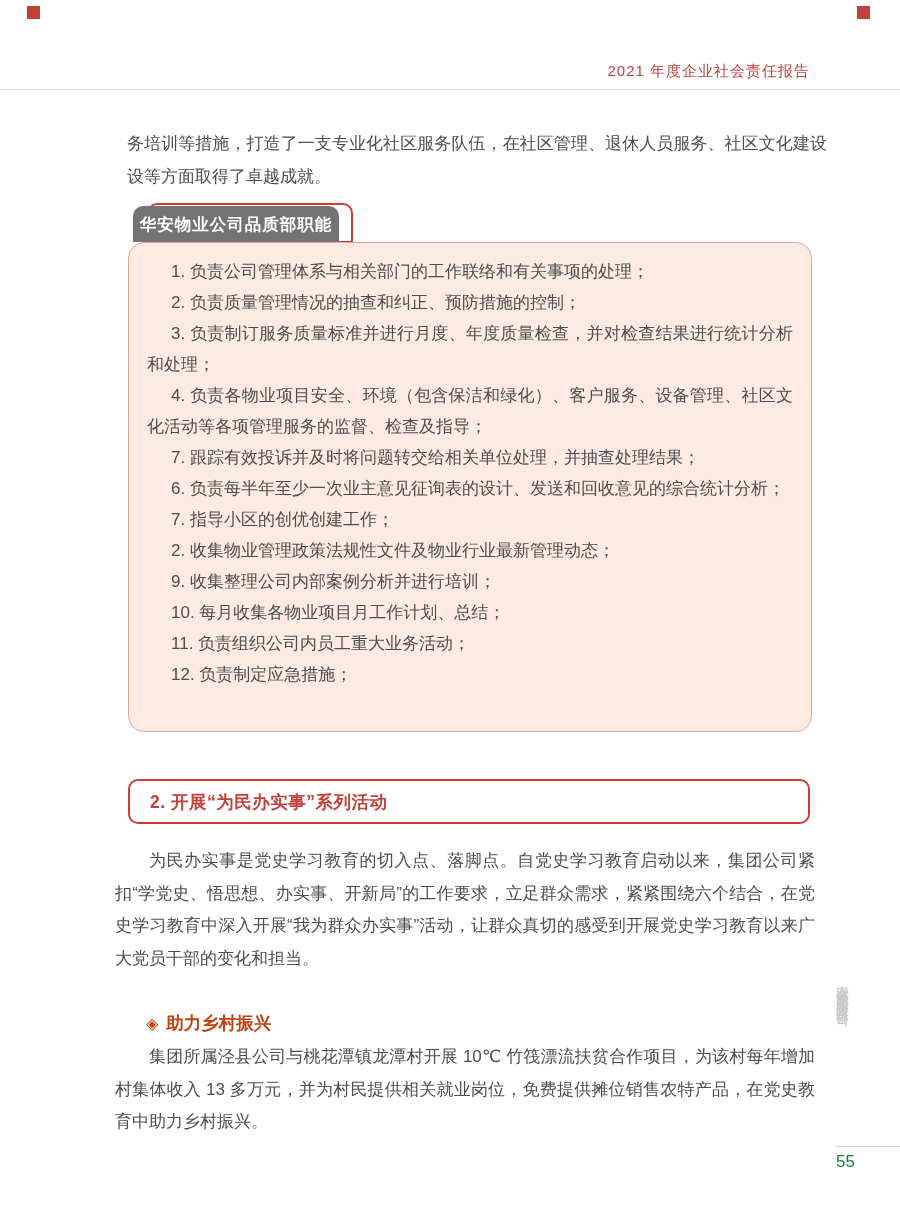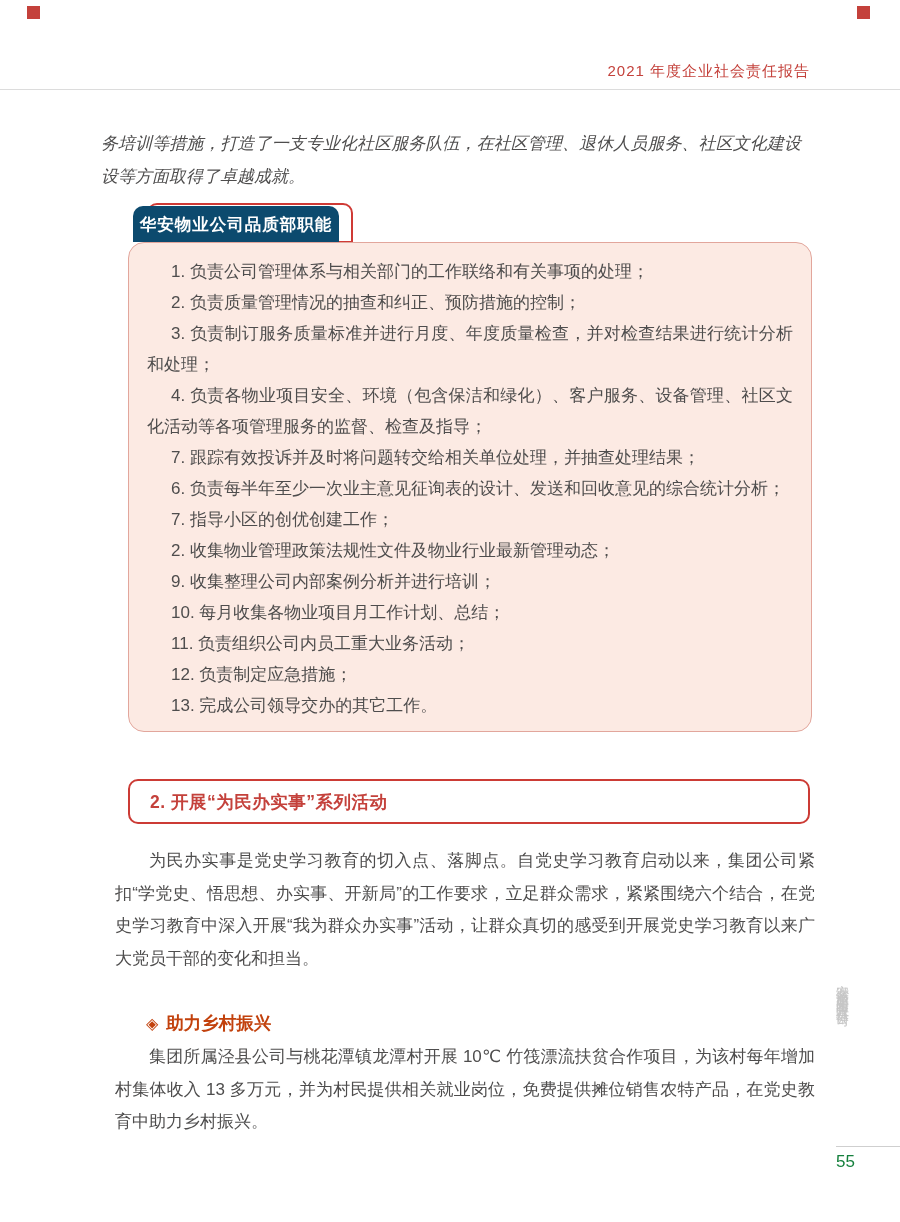--- a/index.html
+++ b/index.html
@@ -7,25 +7,25 @@
   .page{position:relative;width:900px;height:1222px;background:#ffffff;overflow:hidden;}
 
   .corner-sq{position:absolute;top:6px;width:13px;height:13px;background:#c4413b;}
   .corner-sq.left{left:27px;}
   .corner-sq.right{left:857px;}
 
   .header-title{position:absolute;top:62px;right:90px;color:#c4413b;font-size:15px;letter-spacing:1px;}
   .divider{position:absolute;top:89px;left:0;width:900px;height:1px;background:#dcdcdc;}
 
   .body-text{color:#4e4d4d;font-size:17px;line-height:33px;text-align:justify;}
-  .para1{position:absolute;left:101px;top:127px;width:700px;font-style:italic;}
+  .para1{position:absolute;left:127px;top:127px;width:700px;}
 
   .tab-outline{position:absolute;left:147px;top:203px;width:206px;height:40px;
     border:2px solid #cf3a35;border-radius:10px 10px 0 0;box-sizing:border-box;z-index:1;background:transparent;}
-  .tab{position:absolute;left:133px;top:206px;width:206px;height:36px;background:#0c4a6e;
+  .tab{position:absolute;left:133px;top:206px;width:206px;height:36px;background:#737373;
     border-radius:10px 10px 0 0;color:#ffffff;font-weight:bold;font-size:16.5px;line-height:37px;
     text-align:center;letter-spacing:1px;z-index:3;}
 
   .panel{position:absolute;left:128px;top:242px;width:684px;height:490px;background:#fceae3;
     border:1px solid #e2a69c;border-radius:16px;box-sizing:border-box;z-index:2;
     padding:13px 18px 16px 18px;}
   .panel p{margin:0;color:#4e4d4d;font-size:17px;line-height:31px;text-indent:24px;text-align:justify;}
 
   .section-box{position:absolute;left:128px;top:779px;width:682px;height:45px;background:#ffffff;
     border:2px solid #cc3b35;border-radius:10px;box-sizing:border-box;display:flex;align-items:center;
@@ -67,21 +67,20 @@
         <p>3. 负责制订服务质量标准并进行月度、年度质量检查，并对检查结果进行统计分析和处理；</p>
         <p>4. 负责各物业项目安全、环境（包含保洁和绿化）、客户服务、设备管理、社区文化活动等各项管理服务的监督、检查及指导；</p>
         <p>7. 跟踪有效投诉并及时将问题转交给相关单位处理，并抽查处理结果；</p>
         <p>6. 负责每半年至少一次业主意见征询表的设计、发送和回收意见的综合统计分析；</p>
         <p>7. 指导小区的创优创建工作；</p>
         <p>2. 收集物业管理政策法规性文件及物业行业最新管理动态；</p>
         <p>9. 收集整理公司内部案例分析并进行培训；</p>
         <p>10. 每月收集各物业项目月工作计划、总结；</p>
         <p>11. 负责组织公司内员工重大业务活动；</p>
         <p>12. 负责制定应急措施；</p>
-        <p>13. 完成公司领导交办的其它工作。</p>
       </div>
   </div>
 
   <div class="section-box">
     <span class="title">2. 开展“为民办实事”系列活动</span>
   </div>
 
   <div class="body-text para2">为民办实事是党史学习教育的切入点、落脚点。自党史学习教育启动以来，集团公司紧扣“学党史、悟思想、办实事、开新局”的工作要求，立足群众需求，紧紧围绕六个结合，在党史学习教育中深入开展“我为群众办实事”活动，让群众真切的感受到开展党史学习教育以来广大党员干部的变化和担当。</div>
 
   <div class="sub-heading">

